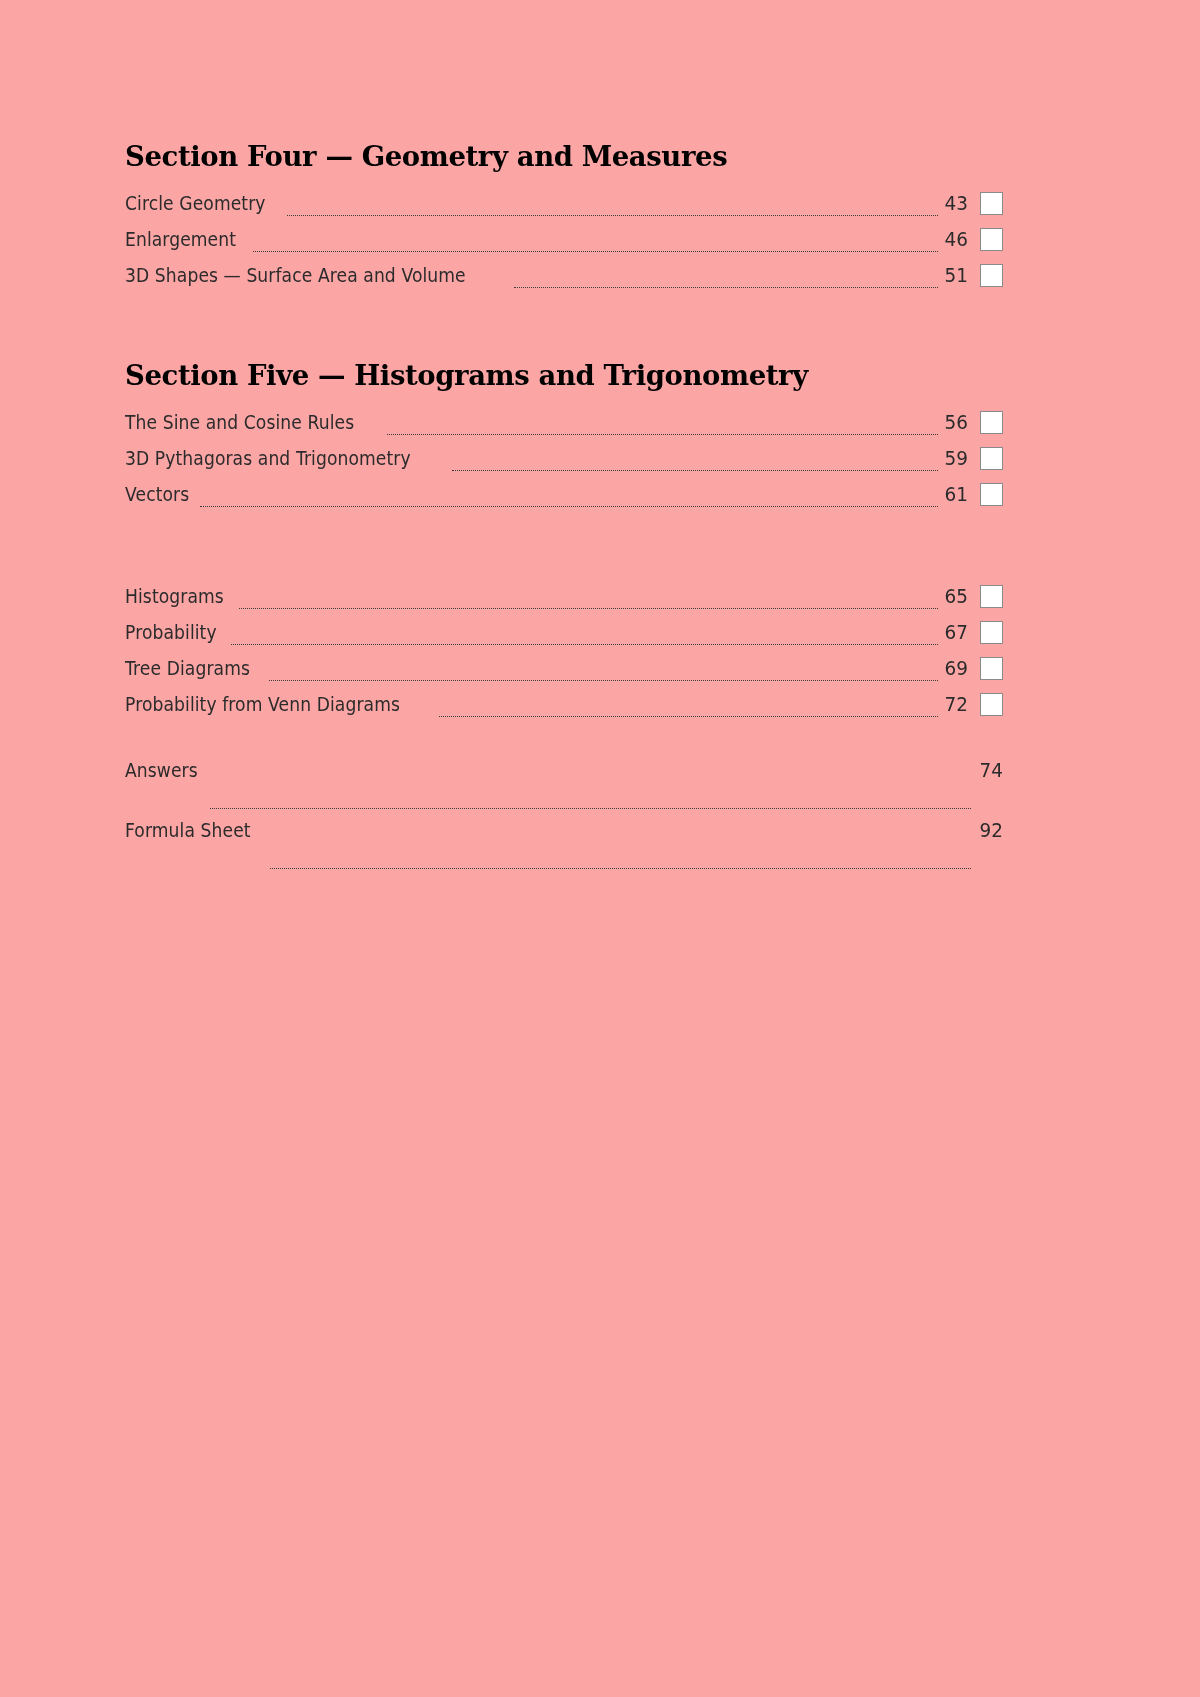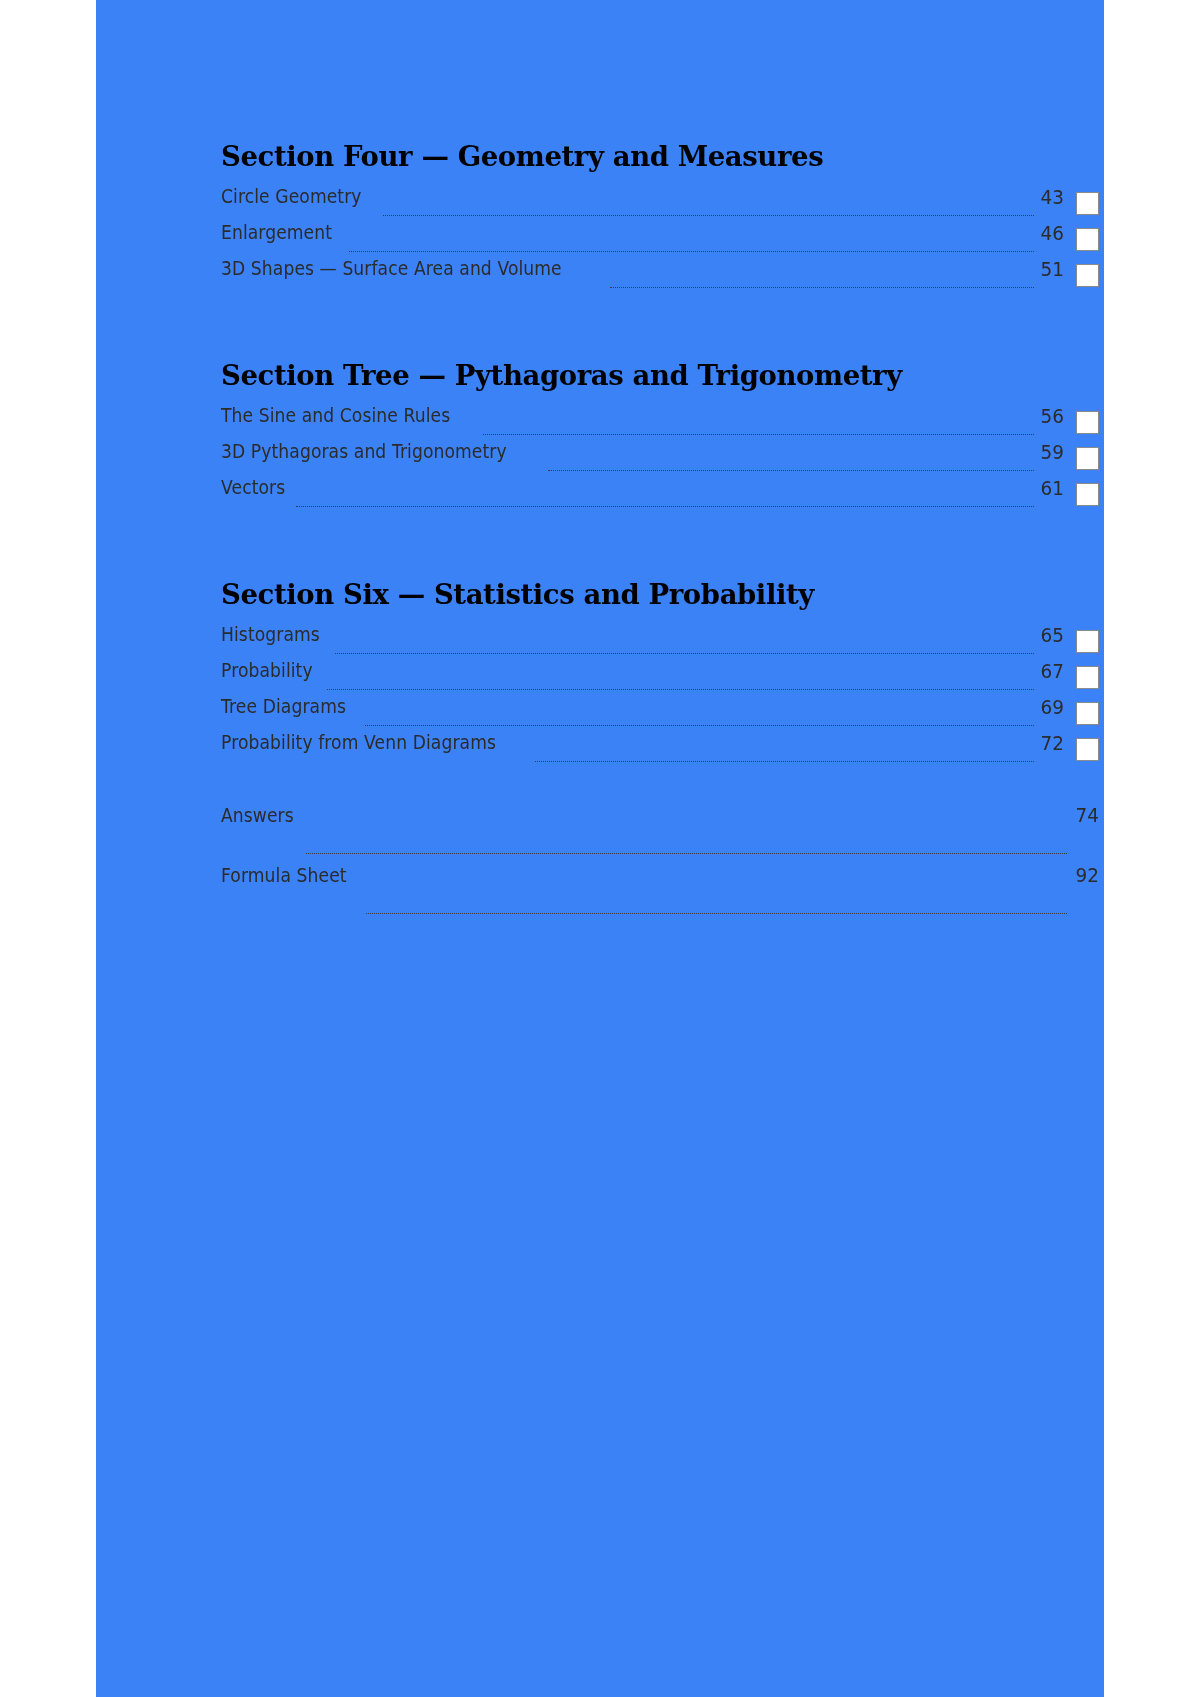--- a/index.html
+++ b/index.html
@@ -4,23 +4,23 @@
 <title>Contents</title>
 <style>
   html, body {
     margin: 0;
     padding: 0;
     background: #ffffff;
   }
 
   .page {
     position: relative;
-    width: 1008px;
+    width: 1200px;
     height: 1697px;
-    background: #3b82f6;
+    background: #fca5a5;
     margin: 0 auto;
     overflow: hidden;
     box-sizing: border-box;
   }
 
   .content {
     position: absolute;
     left: 125px;
     top: 140px;
     width: 878px;
@@ -41,21 +41,21 @@
     letter-spacing: -0.4px;
     color: #000000;
     margin: 0 0 12px 0;
     line-height: 1.2;
     white-space: nowrap;
   }
 
   
   .entry {
     display: flex;
-    align-items: flex-start;
+    align-items: center;
     width: 878px;
     height: 36px;
     box-sizing: border-box;
   }
 
   .entry-title {
     font-family: "DejaVu Sans", "Liberation Sans", sans-serif;
     font-size: 19.5px;
     font-weight: 400;
     color: #2b2b2b;
@@ -143,42 +143,41 @@
             <span class="checkbox"></span>
           </div>
           <div class="entry">
             <span class="entry-title">3D Shapes — Surface Area and Volume</span>
             <span class="leader"></span>
             <span class="entry-page">51</span>
             <span class="checkbox"></span>
           </div>
         </div>
         <div class="section-block">
-          <h2 class="section-heading">Section Tree — Pythagoras and Trigonometry</h2>
+          <h2 class="section-heading">Section Five — Histograms and Trigonometry</h2>
           <div class="entry">
             <span class="entry-title">The Sine and Cosine Rules</span>
             <span class="leader"></span>
             <span class="entry-page">56</span>
             <span class="checkbox"></span>
           </div>
           <div class="entry">
             <span class="entry-title">3D Pythagoras and Trigonometry</span>
             <span class="leader"></span>
             <span class="entry-page">59</span>
             <span class="checkbox"></span>
           </div>
           <div class="entry">
             <span class="entry-title">Vectors</span>
             <span class="leader"></span>
             <span class="entry-page">61</span>
             <span class="checkbox"></span>
           </div>
         </div>
         <div class="section-block">
-          <h2 class="section-heading">Section Six — Statistics and Probability</h2>
           <div class="entry">
             <span class="entry-title">Histograms</span>
             <span class="leader"></span>
             <span class="entry-page">65</span>
             <span class="checkbox"></span>
           </div>
           <div class="entry">
             <span class="entry-title">Probability</span>
             <span class="leader"></span>
             <span class="entry-page">67</span>

